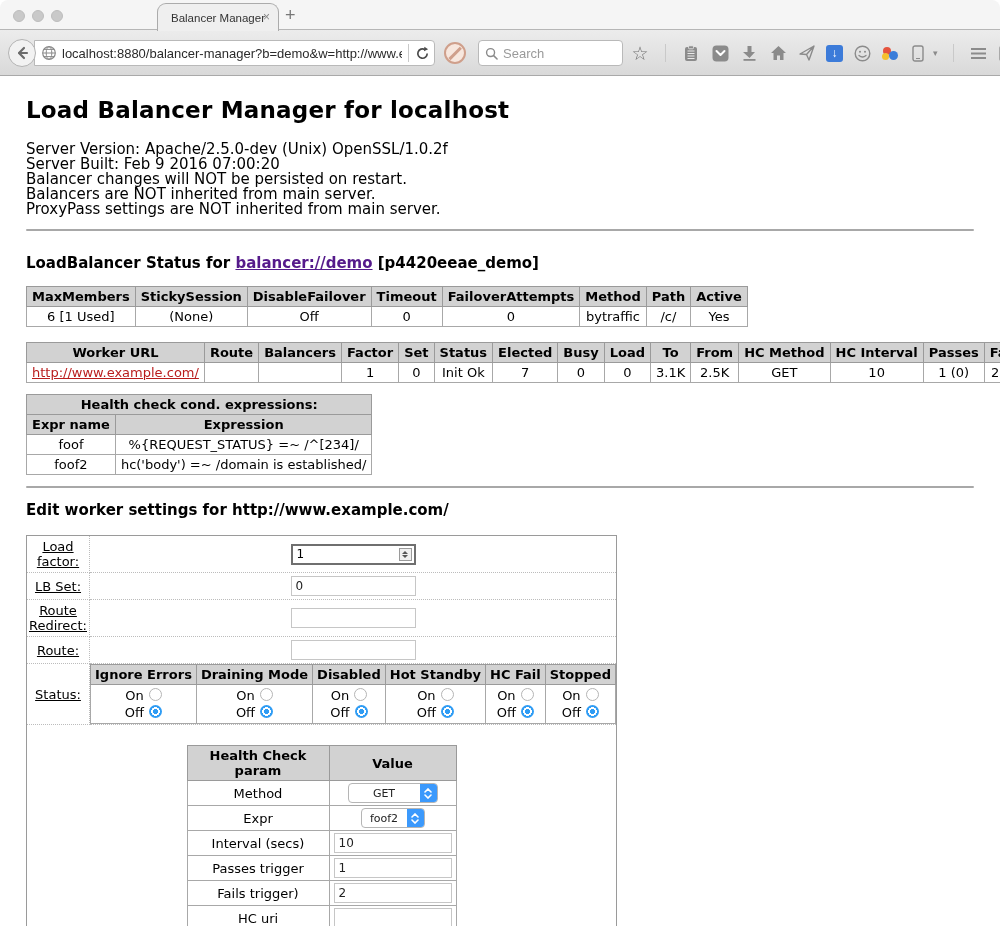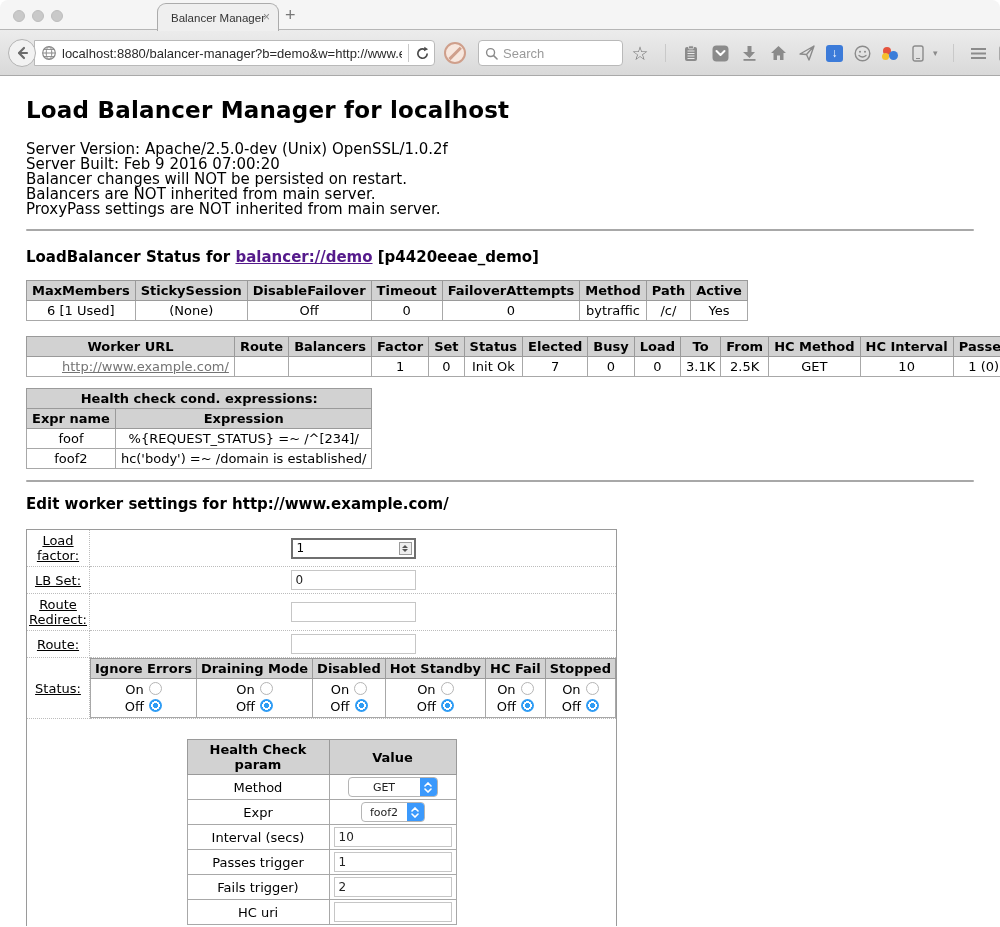--- a/index.html
+++ b/index.html
@@ -45,26 +45,26 @@
              display:flex; align-items:center; justify-content:center; font-size:12px; font-weight:bold;}
   .dots { position:relative; width:18px; height:18px; }
   .dots i { position:absolute; border-radius:50%; }
 
   
   .content { height:850px; background:#fff; padding:0 26px; overflow:hidden;
              font-family:"DejaVu Sans", sans-serif; color:#000; }
   h1 { margin-top:20px; font-size:23px; line-height:28px; font-weight:bold; letter-spacing:0.2px;}
   .info { margin-top:18px; font-size:15px; line-height:15px; }
   hr { border:none; border-top:2px solid #a8a8a8; margin:12px 0 0 0; border-radius:1px;}
-  h3 { margin-top:18px; font-size:15px; line-height:17px; font-weight:bold; }
+  h3 { margin-top:24px; font-size:15px; line-height:17px; font-weight:bold; }
   h3 a { color:#551a8b; }
   table.t { border-collapse:collapse; margin-top:14px; font-size:13px; }
   table.t th { background:#d2d2d2; font-weight:bold; padding:2px 5px; border:1px solid #9a9a9a; text-align:center; white-space:nowrap;}
   table.t td { padding:2px 5px; border:1px solid #a8a8a8; text-align:center; white-space:nowrap; }
-  table.t a { color:#737373;margin-left:30px; }
+  table.t a { color:#b91c1c; }
   td.left { text-align:left; }
 
   
   table.form { border-collapse:collapse; margin-top:16px; width:565px; font-size:13px;
                border:1px solid #9a9a9a; }
   table.form > tbody > tr > td { border:1px dotted #bcbcbc; padding:3px 2px; text-align:center; vertical-align:middle;}
   td.lbl { width:98px;text-decoration:underline; }
   input.txt { width:125px; height:20px; border:1px solid #c6c6c6; font-size:12px; padding:1px 4px;
               font-family:"DejaVu Sans",sans-serif; color:#222; }
   .numwrap { position:relative; display:inline-block; }

